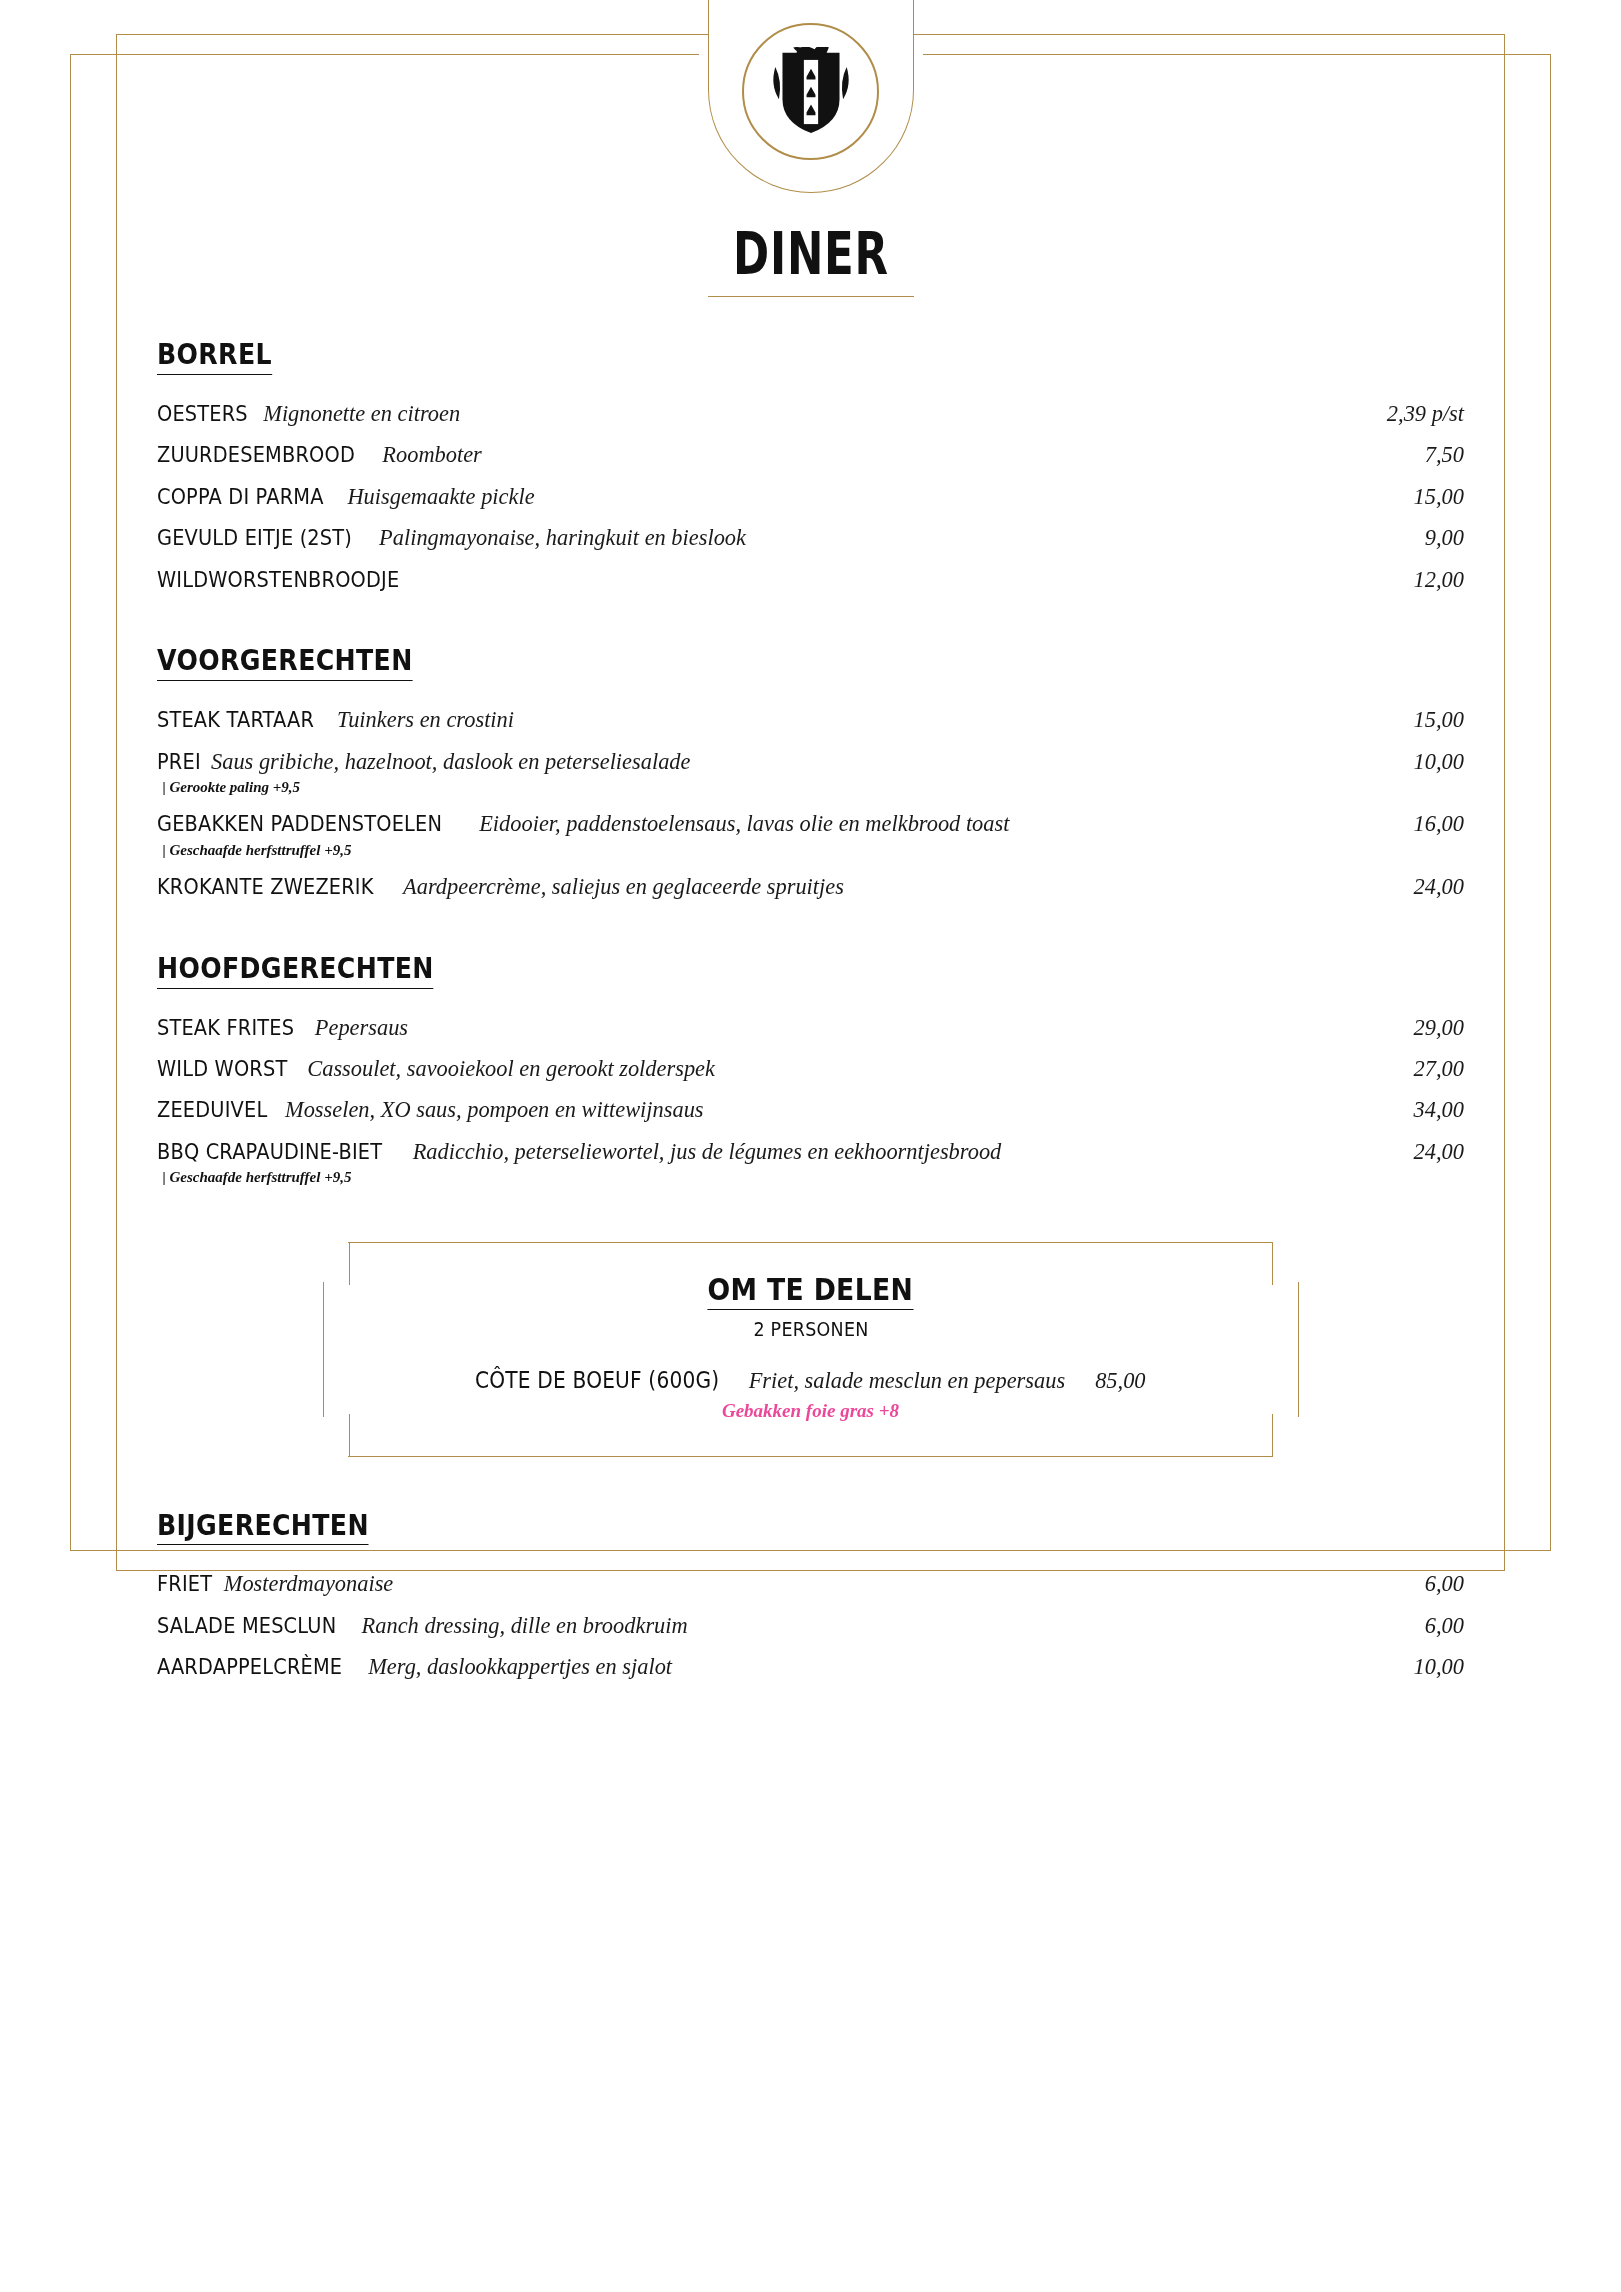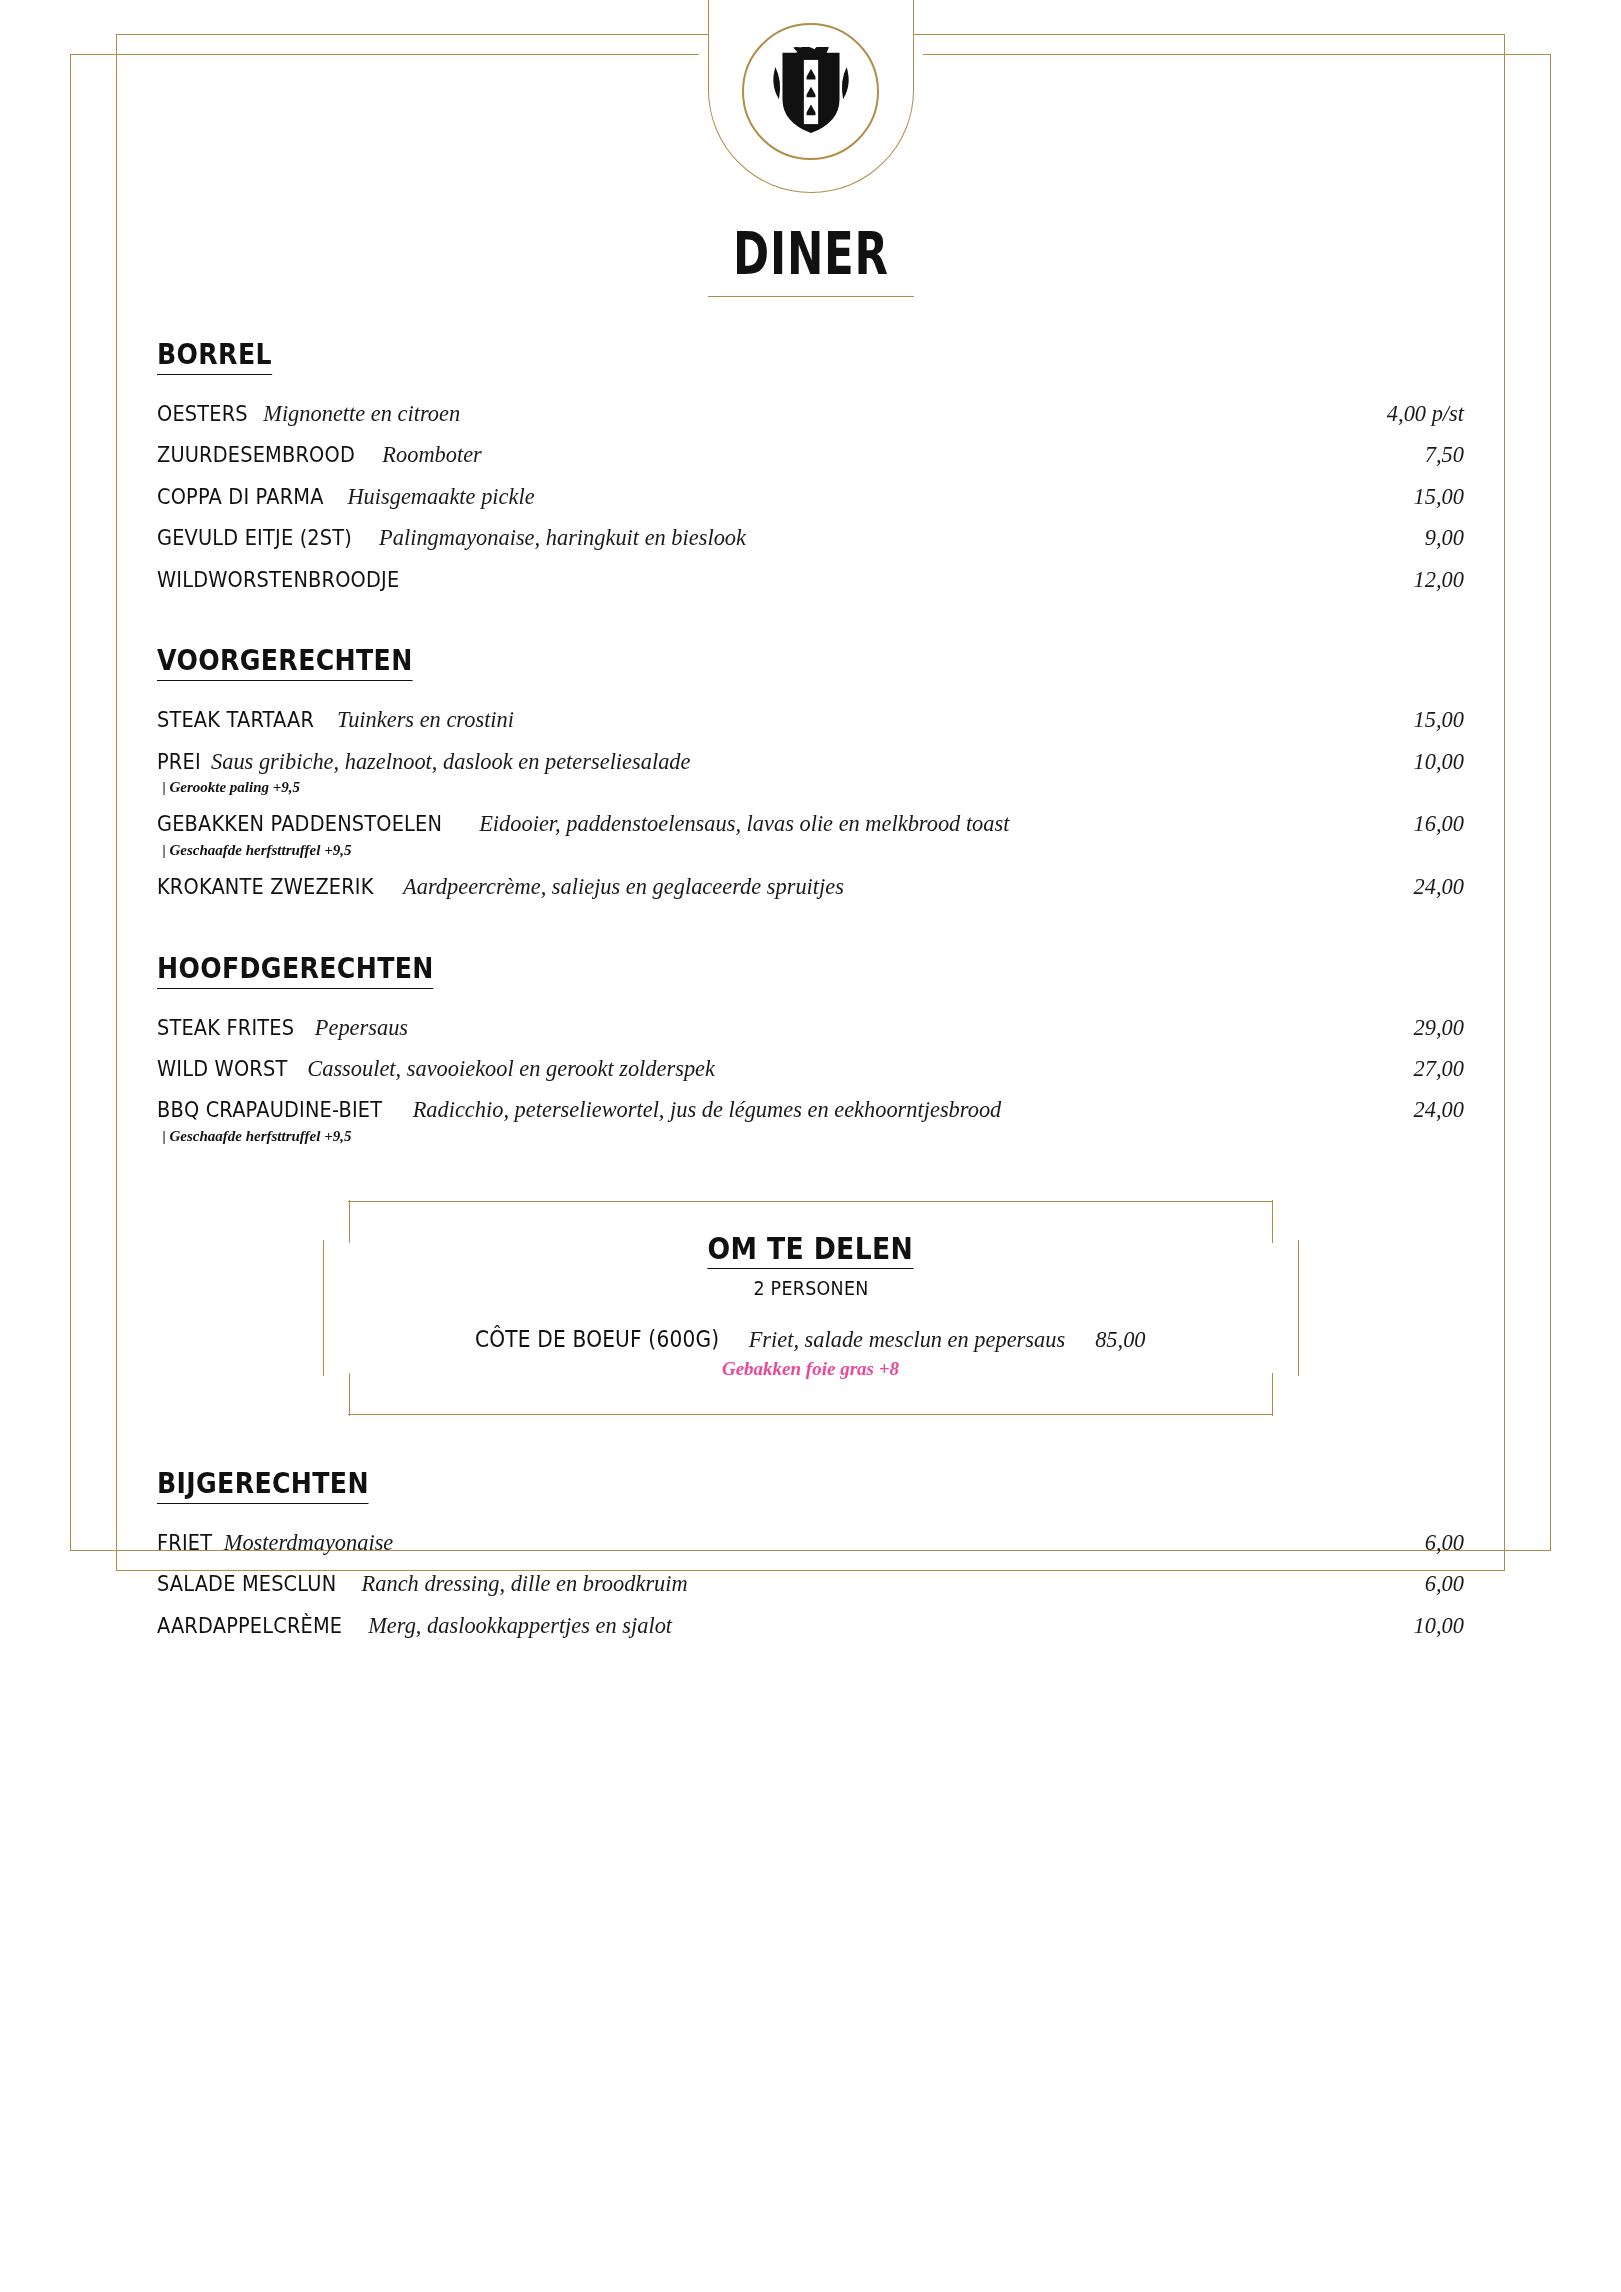--- a/index.html
+++ b/index.html
@@ -310,21 +310,21 @@
 
     <div class="section">
       <div class="section-title">BORREL</div>
 
       <div class="item-block">
         <div class="item">
           <div class="item-main">
             <span class="item-name">OESTERS</span>
             <span class="item-desc">Mignonette en citroen</span>
           </div>
-          <div class="item-price">4,00 p/st</div>
+          <div class="item-price">2,39 p/st</div>
         </div>
       </div>
 
       <div class="item-block">
         <div class="item">
           <div class="item-main">
             <span class="item-name">ZUURDESEMBROOD</span>
             <span class="item-desc">Roomboter</span>
           </div>
           <div class="item-price">7,50</div>
@@ -424,20 +424,29 @@
       <div class="item-block">
         <div class="item">
           <div class="item-main">
             <span class="item-name">WILD WORST</span>
             <span class="item-desc">Cassoulet, savooiekool en gerookt zolderspek</span>
           </div>
           <div class="item-price">27,00</div>
         </div>
       </div>
 
+      <div class="item-block">
+        <div class="item">
+          <div class="item-main">
+            <span class="item-name">ZEEDUIVEL</span>
+            <span class="item-desc">Mosselen, XO saus, pompoen en wittewijnsaus</span>
+          </div>
+          <div class="item-price">34,00</div>
+        </div>
+      </div>
 
       <div class="item-block">
         <div class="item">
           <div class="item-main">
             <span class="item-name">BBQ CRAPAUDINE-BIET</span>
             <span class="item-desc">Radicchio, peterseliewortel, jus de légumes en eekhoorntjesbrood</span>
           </div>
           <div class="item-price">24,00</div>
         </div>
         <div class="item-sub">| Geschaafde herfsttruffel +9,5</div>

